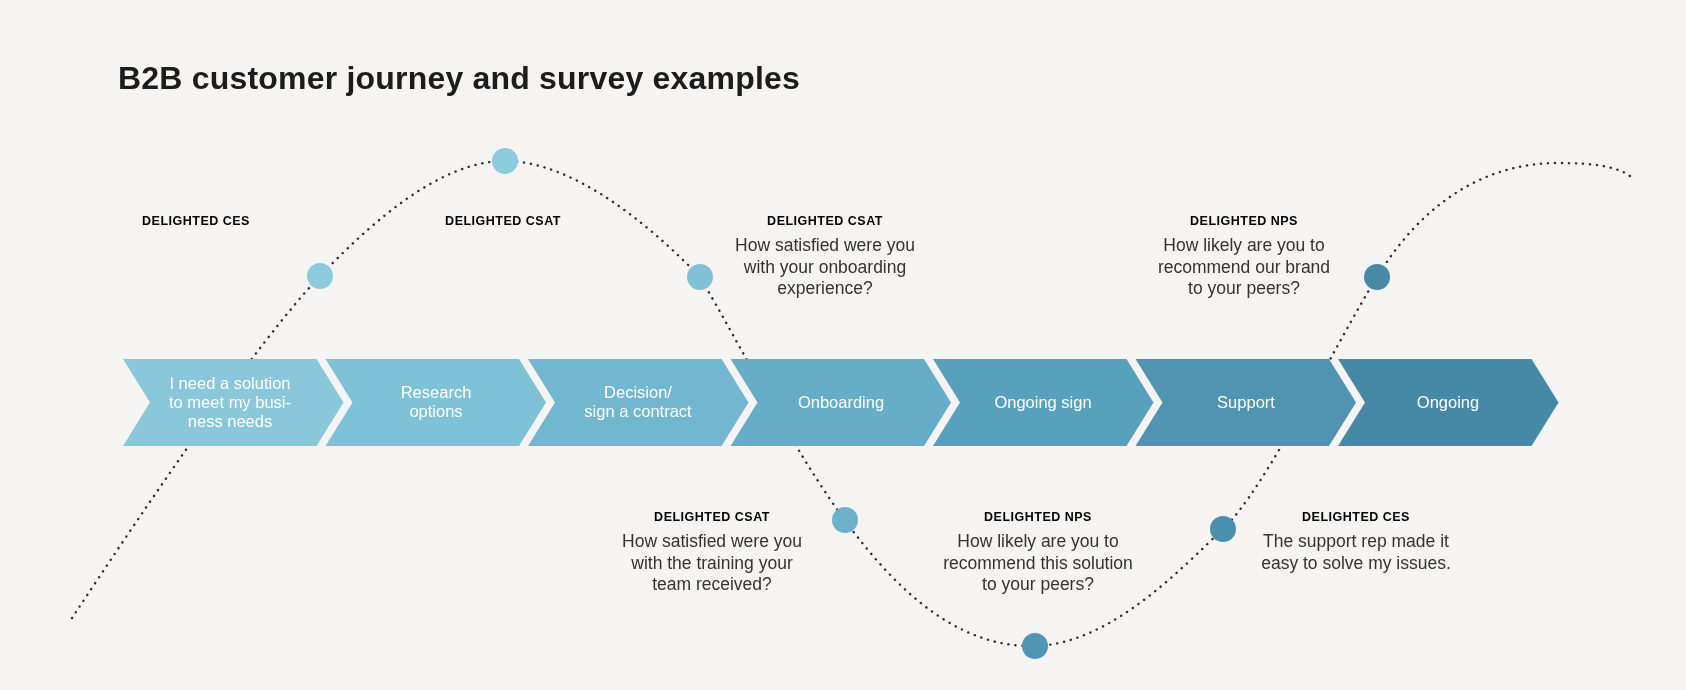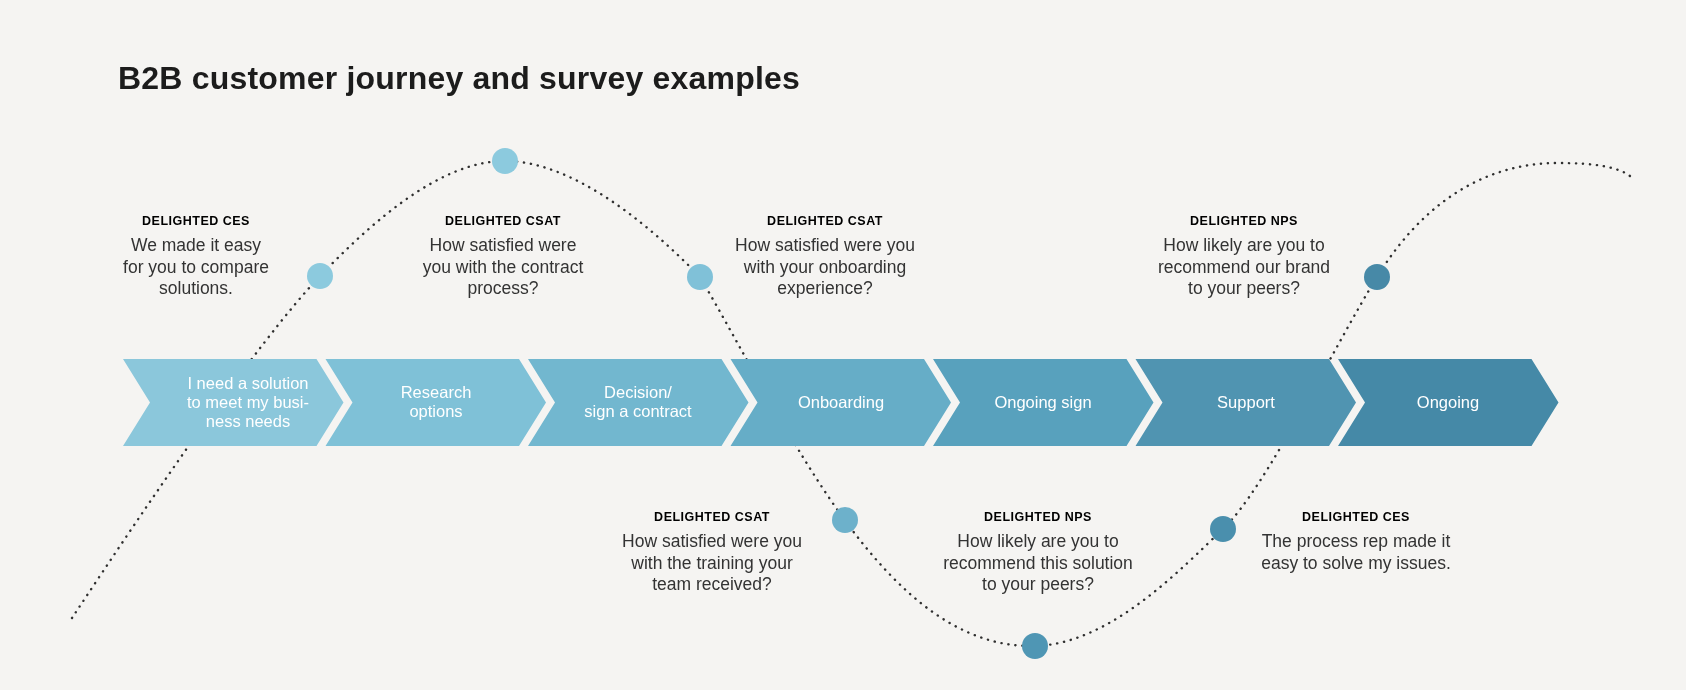--- a/index.html
+++ b/index.html
@@ -96,43 +96,37 @@
 
     <circle cx="320" cy="276" r="13" fill="#8ccade"></circle>
     <circle cx="505" cy="161" r="13" fill="#8ccade"></circle>
     <circle cx="700" cy="277" r="13" fill="#80c1d8"></circle>
     <circle cx="845" cy="520" r="13" fill="#6db1cb"></circle>
     <circle cx="1035" cy="646" r="13" fill="#4f96b4"></circle>
     <circle cx="1223" cy="529" r="13" fill="#4a8fad"></circle>
     <circle cx="1377" cy="277" r="13" fill="#4789a7"></circle>
   </svg>
 
-  <div class="stage-label" style="left:248px">I need a solution
+  <div class="stage-label" style="left:230px">I need a solution
 to meet my busi-
 ness needs</div>
   <div class="stage-label" style="left:436px">Research
 options</div>
   <div class="stage-label" style="left:638px">Decision/
 sign a contract</div>
   <div class="stage-label" style="left:841px">Onboarding</div>
   <div class="stage-label" style="left:1043px">Ongoing sign</div>
   <div class="stage-label" style="left:1246px">Support</div>
   <div class="stage-label" style="left:1448px">Ongoing</div>
 
   <div class="note" style="left:196px; top:214px">
     <div class="tag">DELIGHTED CES</div>
-    <div class="q">We made it easy
-for you to compare
-solutions.</div>
   </div>
   <div class="note" style="left:503px; top:214px">
     <div class="tag">DELIGHTED CSAT</div>
-    <div class="q">How satisfied were
-you with the contract
-process?</div>
   </div>
   <div class="note" style="left:825px; top:214px">
     <div class="tag">DELIGHTED CSAT</div>
     <div class="q">How satisfied were you
 with your onboarding
 experience?</div>
   </div>
   <div class="note" style="left:1244px; top:214px">
     <div class="tag">DELIGHTED NPS</div>
     <div class="q">How likely are you to
@@ -147,17 +141,17 @@
 team received?</div>
   </div>
   <div class="note" style="left:1038px; top:510px">
     <div class="tag">DELIGHTED NPS</div>
     <div class="q">How likely are you to
 recommend this solution
 to your peers?</div>
   </div>
   <div class="note" style="left:1356px; top:510px">
     <div class="tag">DELIGHTED CES</div>
-    <div class="q">The process rep made it
+    <div class="q">The support rep made it
 easy to solve my issues.</div>
   </div>
 
 </div>
 
 </body></html>

